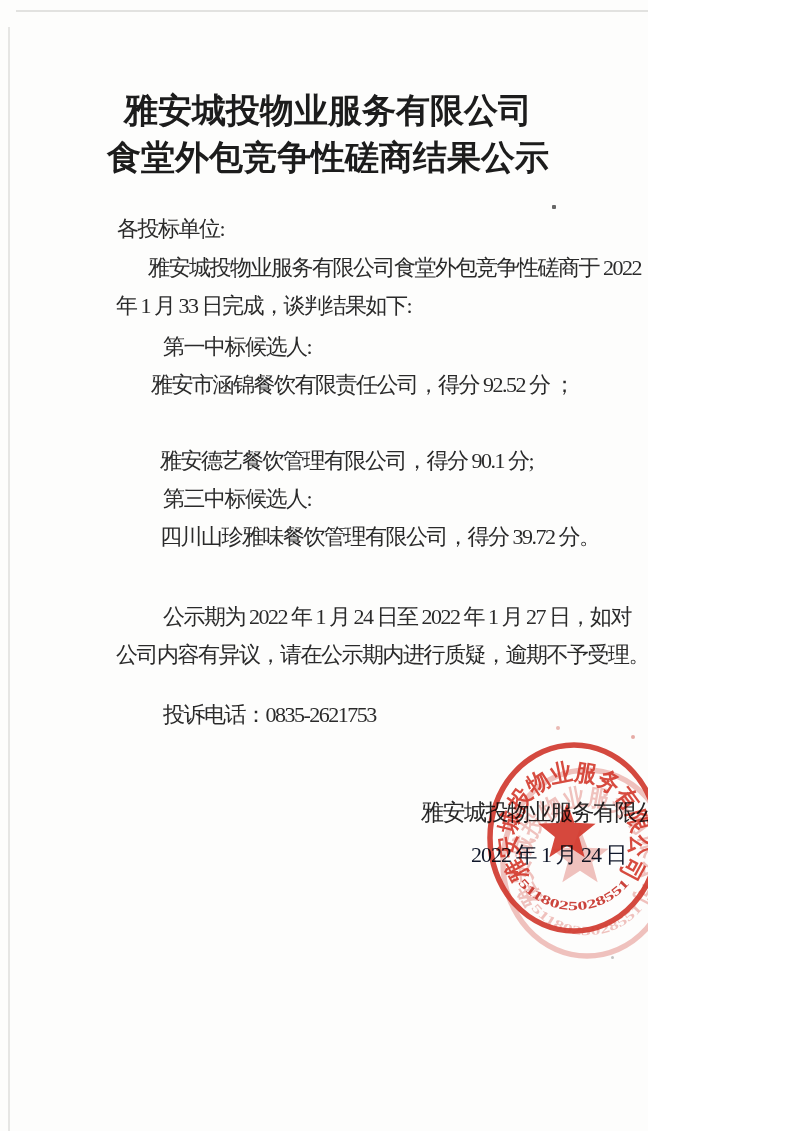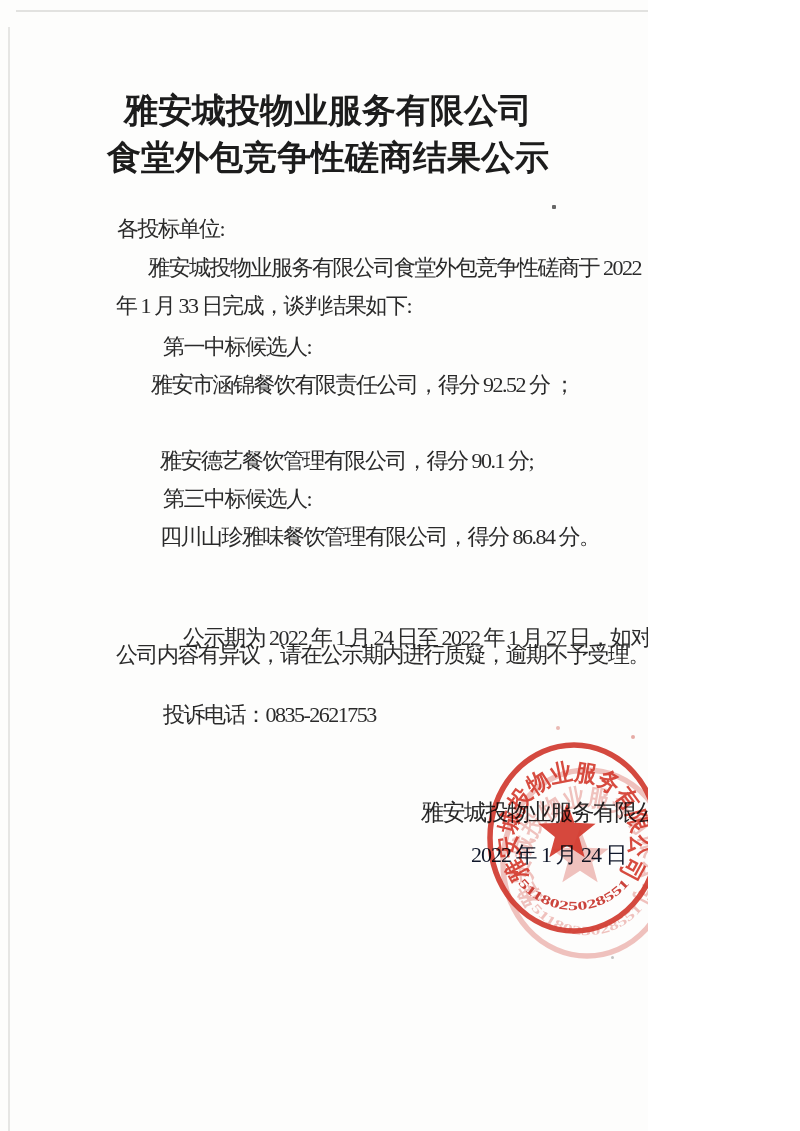--- a/index.html
+++ b/index.html
@@ -30,21 +30,21 @@
   }
   .l0{left:117px;top:216px;}
   .l1{left:148px;top:255px;}
   .l2{left:116px;top:293px;}
   .l3{left:163px;top:334px;}
   .l4{left:144px;top:372px;margin-left:7px;}
   .l5{left:163px;top:410px;}
   .l6{left:160px;top:448px;}
   .l7{left:163px;top:486px;}
   .l8{left:160px;top:524px;}
-  .l9{left:163px;top:625px;margin-left:20px;}
+  .l9{left:163px;top:604px;}
   .l10{left:116px;top:642px;}
   .l11{left:163px;top:702px;}
 
   .sig{
     position:absolute;left:421px;top:797px;
     font-size:23px;color:#262626;letter-spacing:-1.5px;white-space:pre;z-index:3;
   }
   .sig-date{
     position:absolute;left:471px;top:840px;
     font-size:22px;color:#0f172a;letter-spacing:-1px;white-space:pre;z-index:3;
@@ -79,21 +79,21 @@
   <h1 class="title t1">雅安城投物业服务有限公司</h1>
   <h1 class="title t2">食堂外包竞争性磋商结果公示</h1>
 
   <div class="ln l0">各投标单位:</div>
   <div class="ln l1">雅安城投物业服务有限公司食堂外包竞争性磋商于 2022</div>
   <div class="ln l2">年 1 月 33 日完成，谈判结果如下:</div>
   <div class="ln l3">第一中标候选人:</div>
   <div class="ln l4">雅安市涵锦餐饮有限责任公司，得分 92.52 分 ；</div>
   <div class="ln l6">雅安德艺餐饮管理有限公司，得分 90.1 分;</div>
   <div class="ln l7">第三中标候选人:</div>
-  <div class="ln l8">四川山珍雅味餐饮管理有限公司，得分 86.84 分。</div>
+  <div class="ln l8">四川山珍雅味餐饮管理有限公司，得分 39.72 分。</div>
   <div class="ln l9">公示期为 2022 年 1 月 24 日至 2022 年 1 月 27 日，如对</div>
   <div class="ln l10">公司内容有异议，请在公示期内进行质疑，逾期不予受理。</div>
   <div class="ln l11">投诉电话：0835-2621753</div>
 
   <div class="ink-speck"></div>
   <div class="gray-fleck"></div>
 
   <div class="sig">雅安城投物业服务有限公司</div>
   <div class="sig-date">2022 年 1 月 24 日</div>
 

